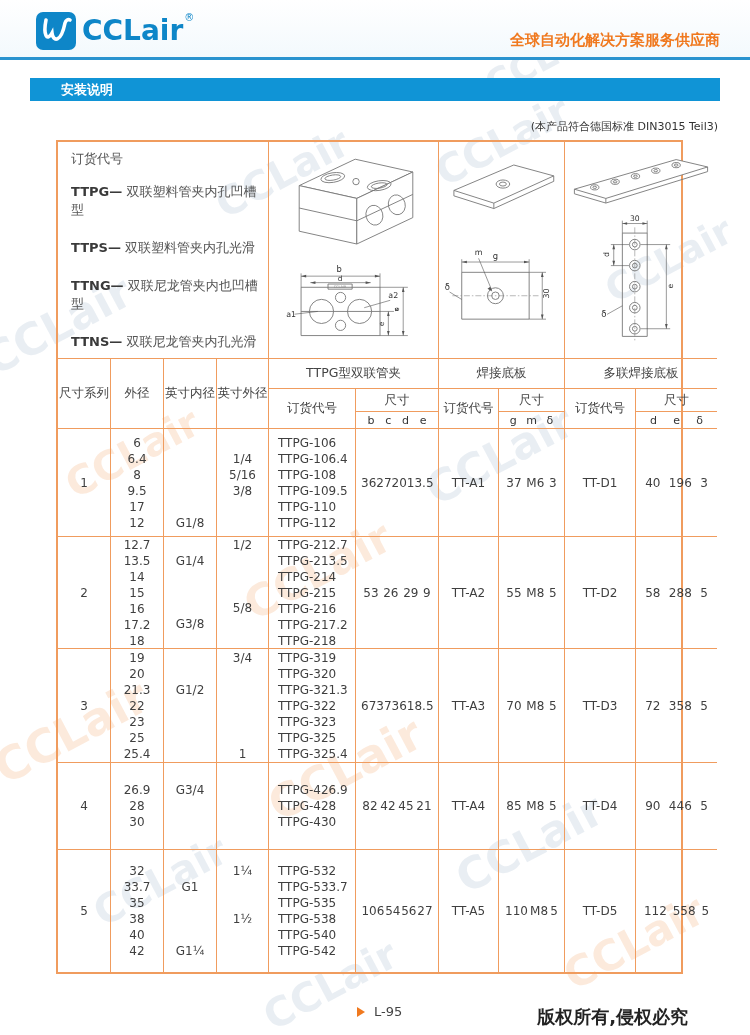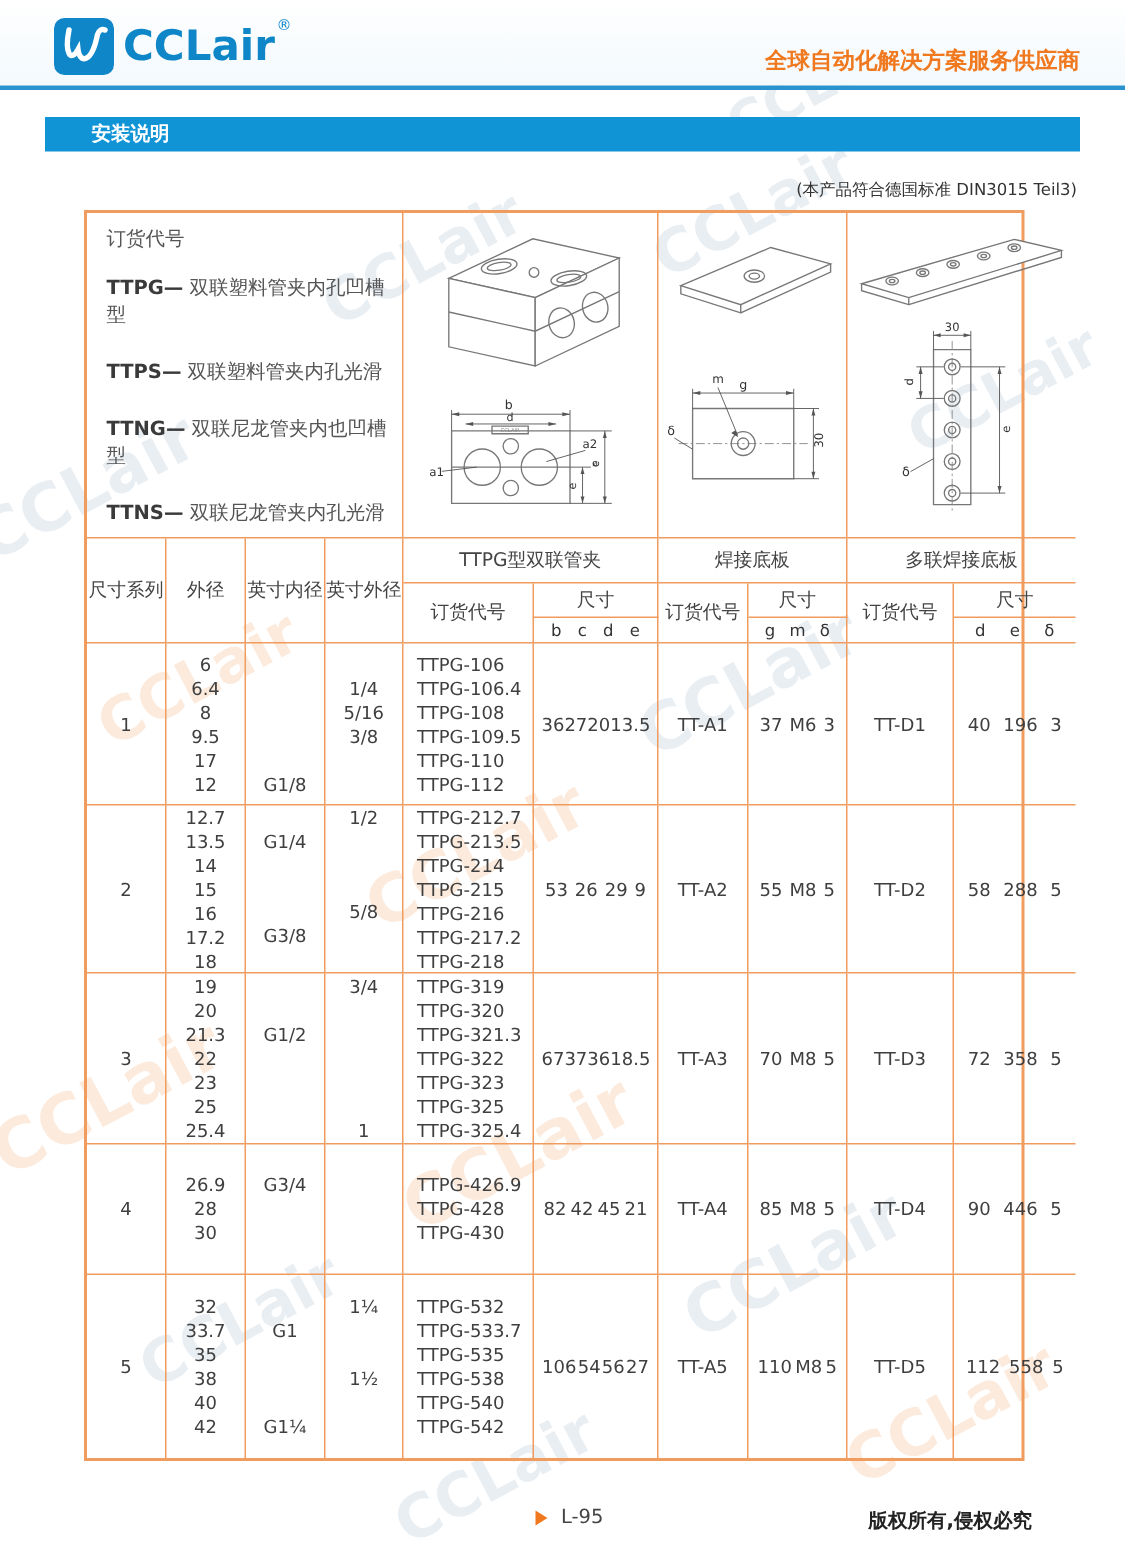--- a/index.html
+++ b/index.html
@@ -69,21 +69,21 @@
   svg.draw .arr{fill:#555;stroke:none;}
   svg.draw text{fill:#333;font-size:9px;stroke:none;font-family:"DejaVu Sans",sans-serif;}
   svg.draw .tiny{font-size:3.8px;fill:#888;}
   svg.draw .dash{stroke-dasharray:6 2 1.5 2;stroke-width:.6;stroke:#888;}
 
   
   .footer-page{position:absolute;left:357px;top:1004px;display:flex;align-items:center;
                font-size:13px;color:#444;z-index:1;}
   .tri{width:0;height:0;border-left:8px solid var(--orange);
        border-top:5px solid transparent;border-bottom:5px solid transparent;margin-right:9px;}
-  .copyright{position:absolute;right:62px;top:1005px;font-size:13px;font-weight:bold;color:#222;z-index:1;}
+  .copyright{position:absolute;right:62px;top:1005px;font-size:18px;font-weight:bold;color:#222;z-index:1;}
 </style>
 </head>
 <body>
 
 <div class="wm g" style="left:480px;top:36px;font-size:36px;">CCLair</div>
 <div class="wm g" style="left:210px;top:150px;font-size:40px;">CCLair</div>
 <div class="wm g" style="left:430px;top:118px;font-size:40px;">CCLair</div>
 <div class="wm g" style="left:-22px;top:300px;font-size:44px;">CCLair</div>
 <div class="wm g" style="left:600px;top:238px;font-size:38px;">CCLair</div>
 <div class="wm o" style="left:60px;top:430px;font-size:40px;">CCLair</div>

